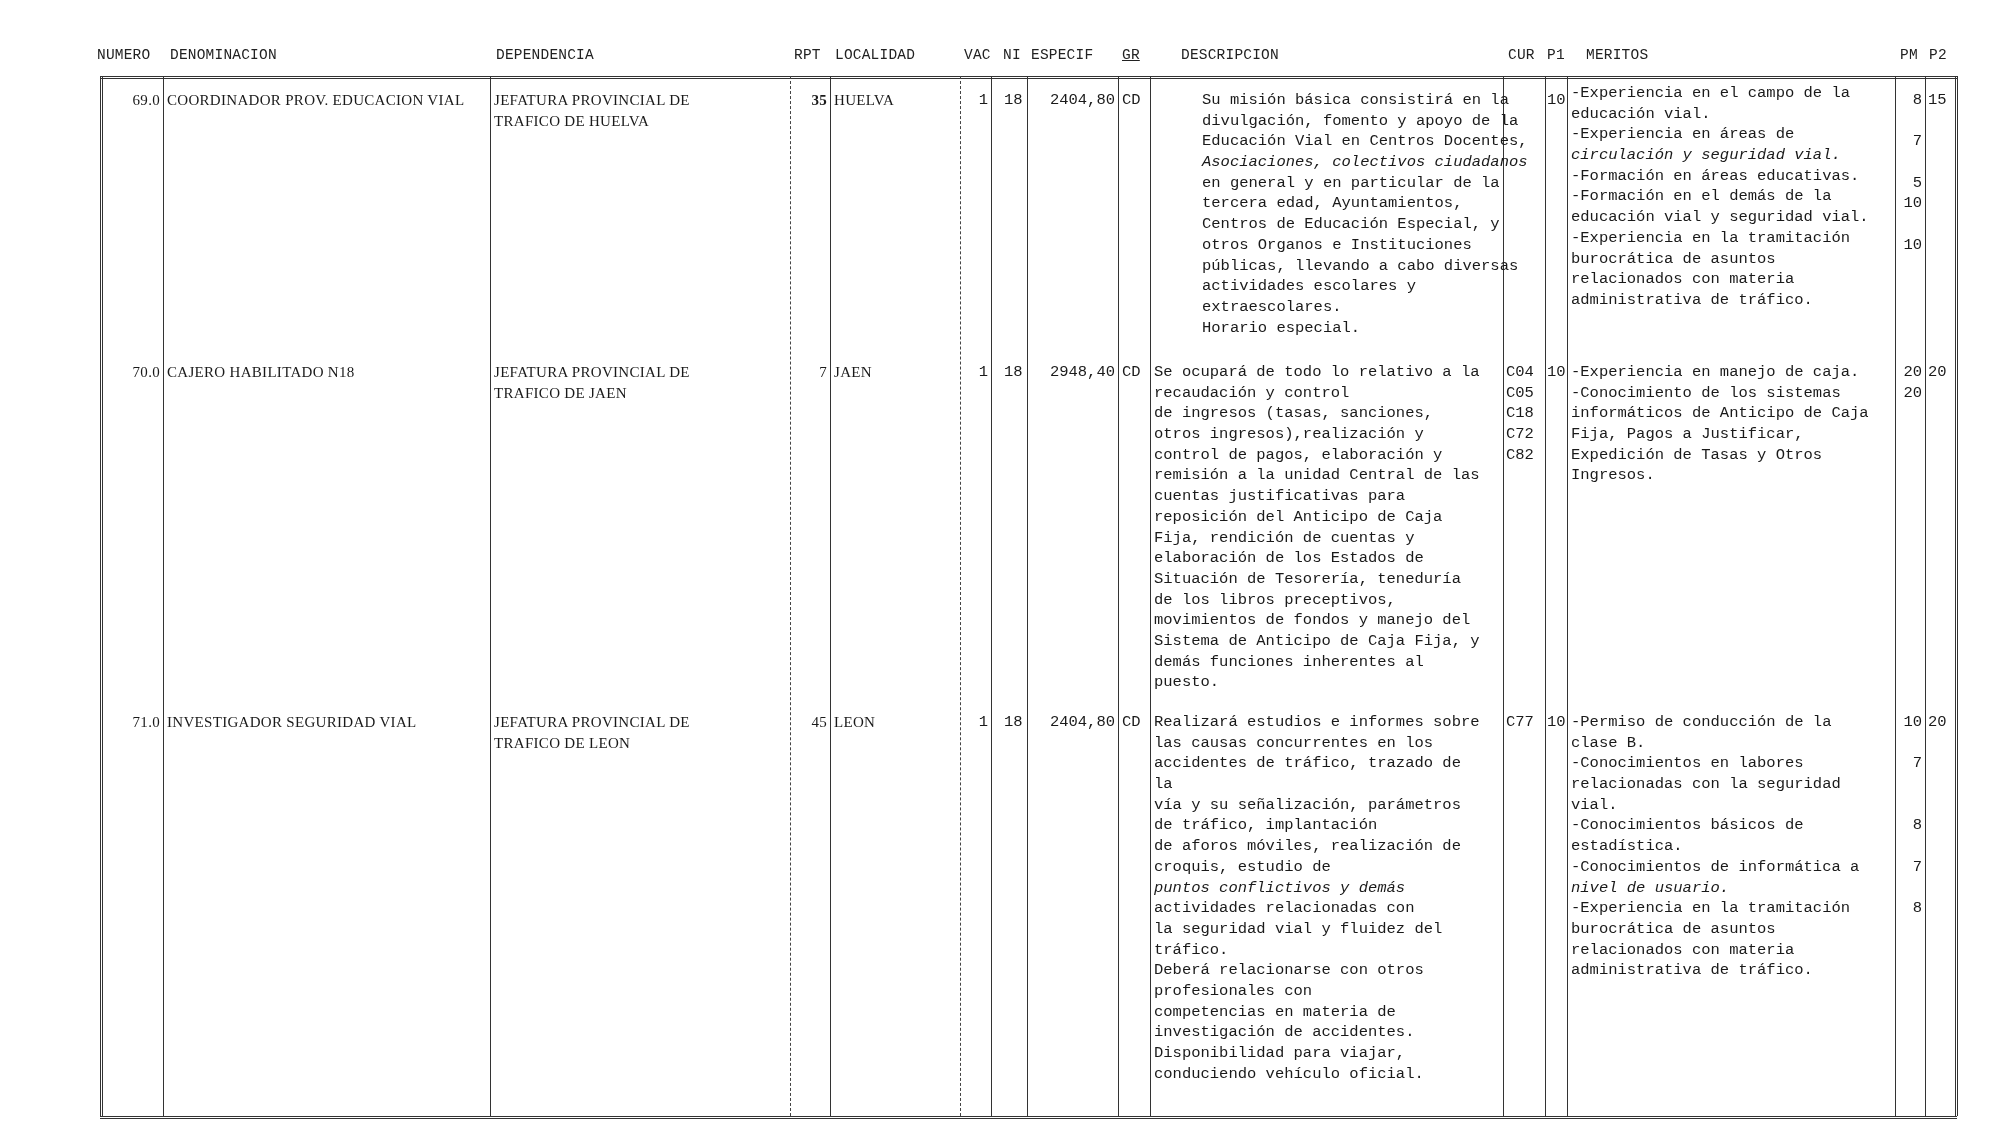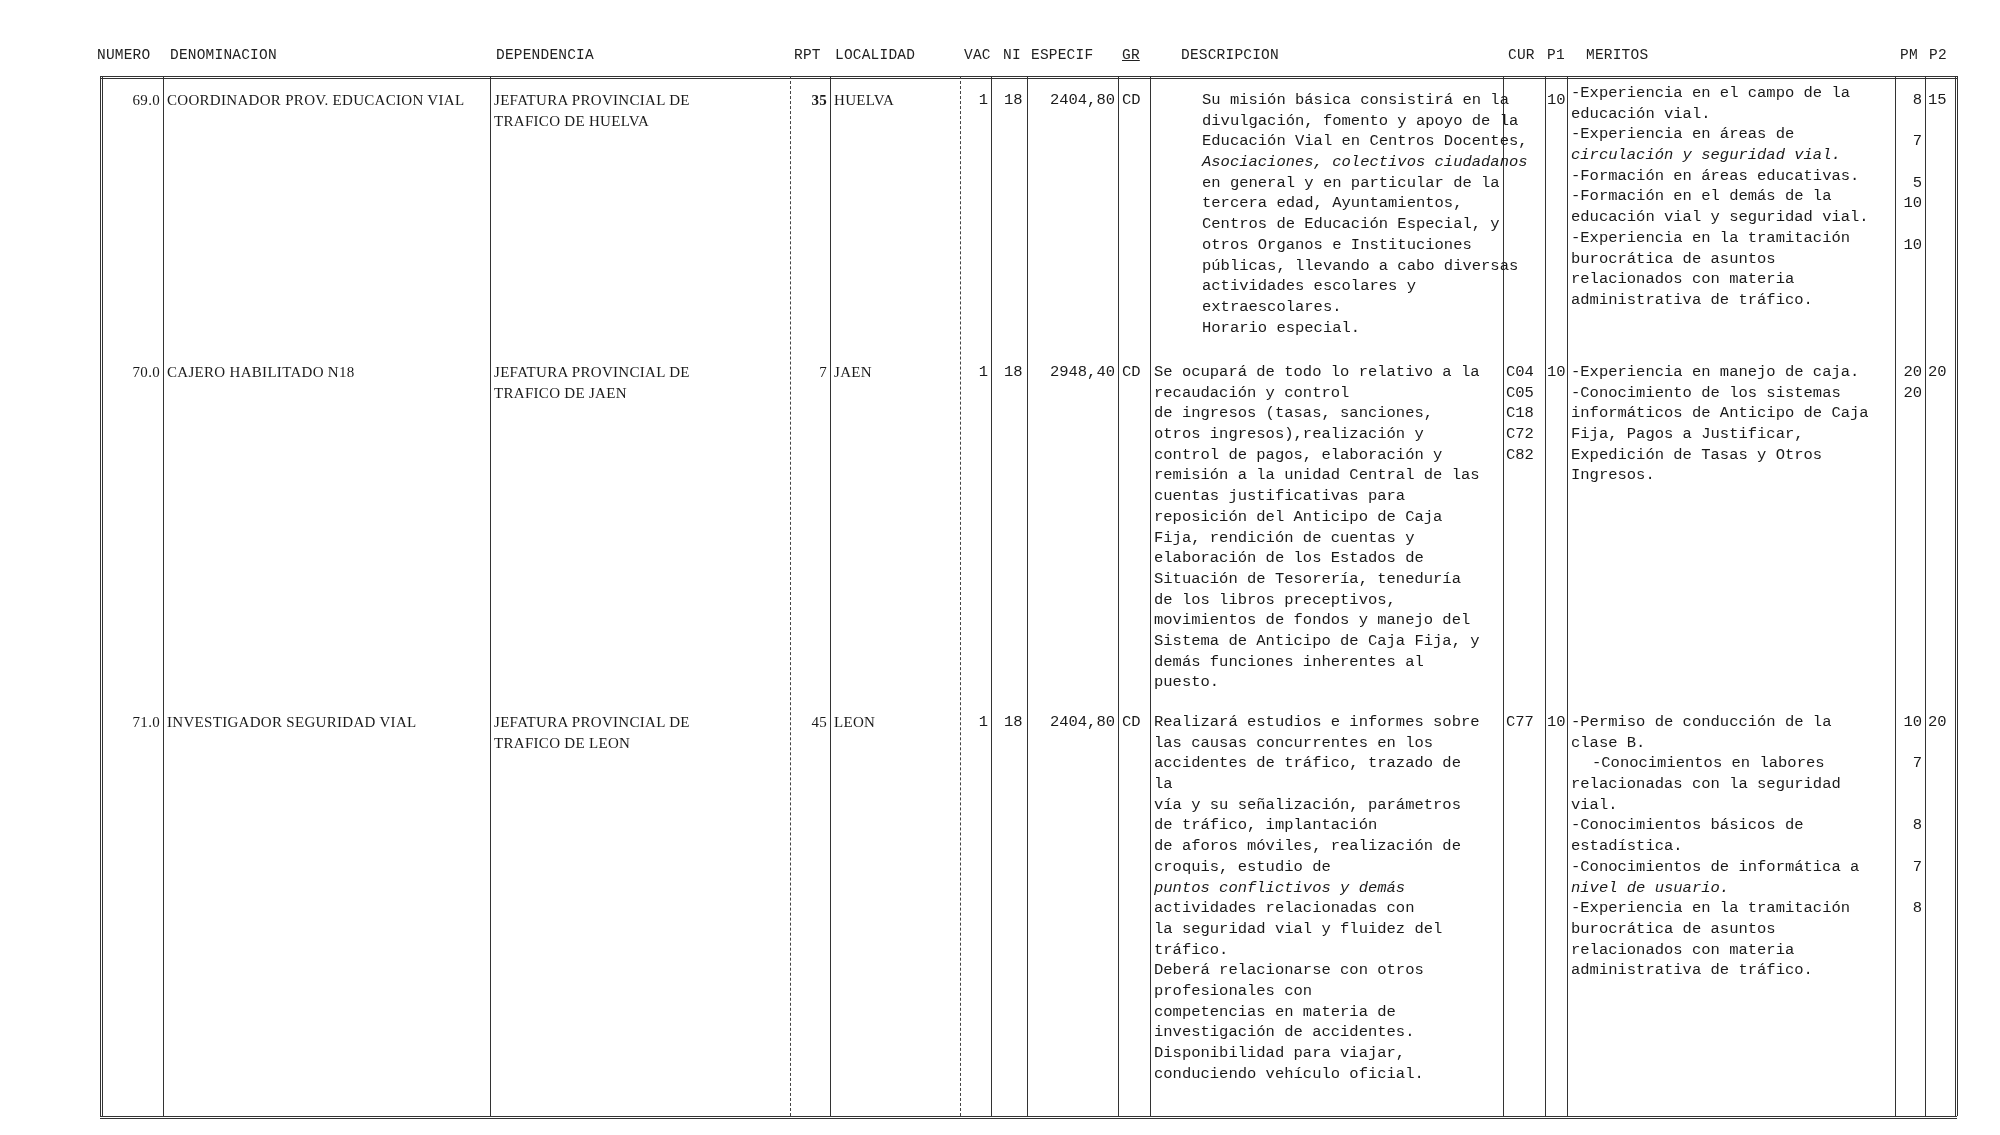--- a/index.html
+++ b/index.html
@@ -190,21 +190,21 @@
     <span class="cell line" style="position:static;">Disponibilidad para viajar,</span>
     <span class="cell line" style="position:static;">conduciendo vehículo oficial.</span>
   </div>
   <div style="position:absolute;left:1506px;top:712px;">
     <span class="cell line" style="position:static;">C77</span>
   </div>
   <div class="cell" style="left:1547px;top:712px;">10</div>
   <div style="position:absolute;left:1571px;top:712px;">
     <span class="cell line" style="position:static;">-Permiso de conducción de la</span>
     <span class="cell line" style="position:static;">clase B.</span>
-    <span class="cell line" style="position:static;margin-left:21px;">-Conocimientos en labores</span>
+    <span class="cell line" style="position:static;">-Conocimientos en labores</span>
     <span class="cell line" style="position:static;">relacionadas con la seguridad</span>
     <span class="cell line" style="position:static;">vial.</span>
     <span class="cell line" style="position:static;">-Conocimientos básicos de</span>
     <span class="cell line" style="position:static;">estadística.</span>
     <span class="cell line" style="position:static;">-Conocimientos de informática a</span>
     <span class="cell line it" style="position:static;">nivel de usuario.</span>
     <span class="cell line" style="position:static;">-Experiencia en la tramitación</span>
     <span class="cell line" style="position:static;">burocrática de asuntos</span>
     <span class="cell line" style="position:static;">relacionados con materia</span>
     <span class="cell line" style="position:static;">administrativa de tráfico.</span>

